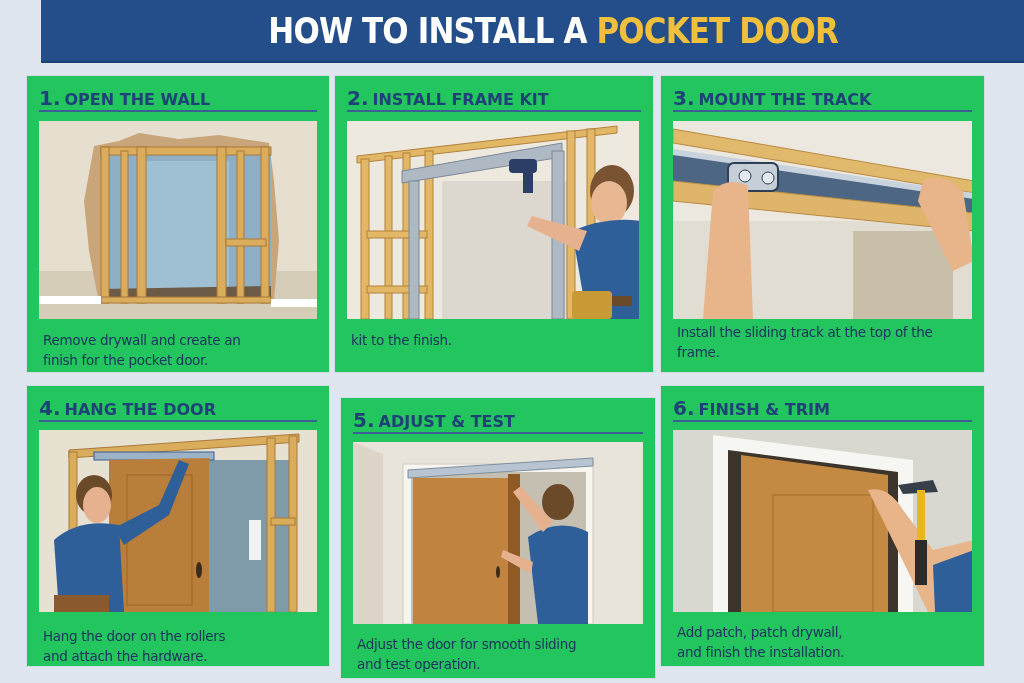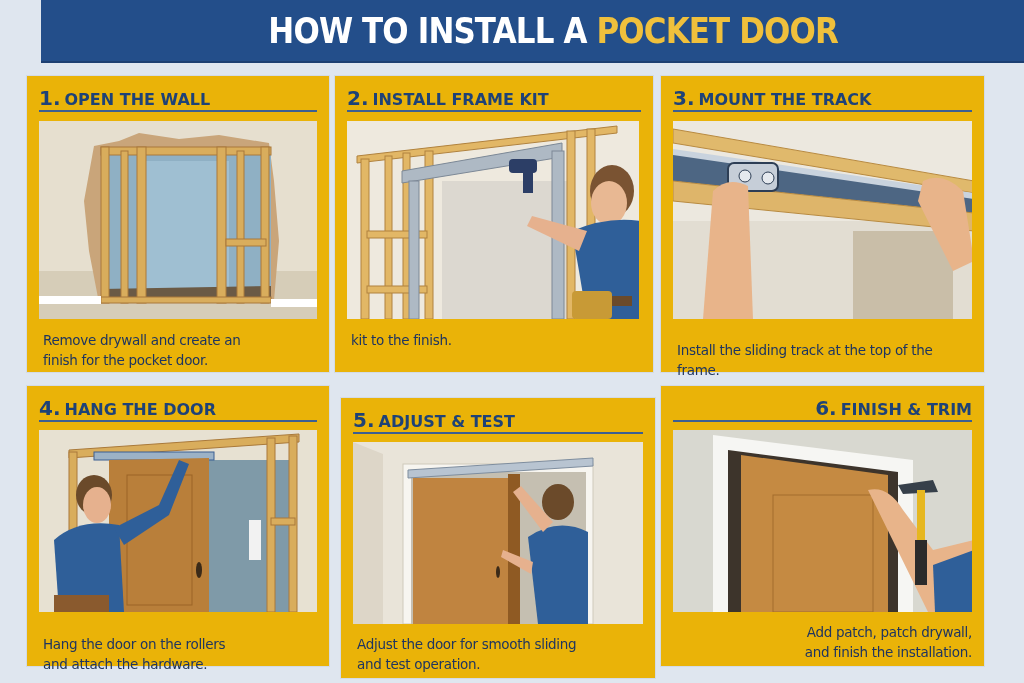--- a/index.html
+++ b/index.html
@@ -3,21 +3,21 @@
 <meta charset="utf-8">
 <style>
   * { box-sizing: border-box; margin: 0; padding: 0; }
   html, body { width: 1024px; height: 683px; overflow: hidden; }
   body { background: #dfe6ef; font-family: "Liberation Sans", sans-serif; position: relative; }
   .banner { position: absolute; left: 0; top: 0; width: 1024px; height: 63px; background: #234e8a;
     display: flex; align-items: center; justify-content: center; border-bottom: 2px solid #1c3f72; margin-left: 41px; }
   .banner h1 { font-family: "DejaVu Sans", sans-serif; font-weight: bold; font-size: 36px; letter-spacing: -1px;
     color: #ffffff; transform: scaleX(0.86); white-space: nowrap; }
   .banner h1 .hl { color: #f0c03c; }
-  .card { position: absolute; background: #eab308; border: 1px solid #d3dbe6; }
+  .card { position: absolute; background: #22c55e; border: 1px solid #d3dbe6; }
   .card .title { position: absolute; left: 12px; top: 10px; right: 12px; height: 26px;
     font-family: "DejaVu Sans", sans-serif; font-weight: bold; color: #1e4277; font-size: 16px; white-space: nowrap;
     border-bottom: 2px solid #3b5f92; }
   .card .title .num { font-size: 20px; margin-right: 4px; }
   .card .img { position: absolute; left: 12px; top: 45px; right: 12px; height: 198px; overflow: hidden; }
   .card .caption { position: absolute; left: 16px; right: 12px; top: 254px; font-family: "DejaVu Sans", sans-serif;
     font-size: 13.5px; line-height: 20px; color: #1f3560; letter-spacing: -0.3px; }
   svg { display: block; }
 </style>
 </head>
@@ -108,21 +108,21 @@
       <polygon points="0,30 301,75 301,92 0,60" fill="#4d6683"></polygon>
       <polygon points="0,28 301,72 301,78 0,34" fill="#c9d3de"></polygon>
       <polygon points="0,60 301,92 301,110 0,80" fill="#deb56a" stroke="#b88a40"></polygon>
       <rect x="55" y="42" width="50" height="28" rx="6" fill="#c6ced8" stroke="#2d3e55" stroke-width="2"></rect>
       <circle cx="72" cy="55" r="6" fill="#e5e9ee" stroke="#2d3e55"></circle>
         <circle cx="95" cy="57" r="6" fill="#e5e9ee" stroke="#2d3e55"></circle>
       <path d="M40 70 Q55 55 75 65 L80 198 L30 198 Z" fill="#e8b48a"></path>
       <path d="M250 60 Q270 50 290 70 L301 140 L280 150 L245 80 Z" fill="#e8b48a"></path>
     </svg>
   </div>
-  <div class="caption" style="top:264px;">
+  <div class="caption" style="top:246px;">
     <div>Install the sliding track at the top of the frame.</div>
   </div>
 </div>
 
 <div class="card" style="left:26px; top:385px; width:304px; height:282px;">
   <div class="title"><span class="num">4.</span><span>HANG THE DOOR</span></div>
   <div class="img" style="top:44px; height:182px;">
     <svg width="280" height="182" viewBox="0 0 280 182">
       <rect width="280" height="182" fill="#e7e1d2"></rect>
       <rect x="170" y="30" width="80" height="152" fill="#7f9aa8"></rect>
@@ -138,21 +138,21 @@
       <polygon points="70,30 170,28 170,182 70,182" fill="#b97f3a"></polygon>
       <rect x="88" y="45" width="65" height="130" fill="none" stroke="#9b6426"></rect>
       <ellipse cx="160" cy="140" rx="3" ry="8" fill="#3b2a18"></ellipse>
       <ellipse cx="55" cy="65" rx="18" ry="20" fill="#6b4a2a"></ellipse>
       <ellipse cx="58" cy="75" rx="14" ry="18" fill="#e6b18e"></ellipse>
       <path d="M15 110 Q40 88 80 95 L85 182 L20 182 Z" fill="#2f5f99"></path>
       <path d="M75 98 L120 75 L140 30 L150 34 L130 85 L85 115 Z" fill="#2f5f99"></path>
       <rect x="15" y="165" width="55" height="17" fill="#8a5a2e"></rect>
     </svg>
   </div>
-  <div class="caption" style="top:248px;">
+  <div class="caption" style="top:240px;">
     <div>Hang the door on the rollers</div>
     <div>and attach the hardware.</div>
   </div>
 </div>
 
 <div class="card" style="left:340px; top:397px; width:316px; height:282px;">
   <div class="title"><span class="num">5.</span><span>ADJUST &amp; TEST</span></div>
   <div class="img" style="top:44px; height:182px;">
     <svg width="292" height="182" viewBox="0 0 292 182">
       <rect width="292" height="182" fill="#e9e4d9"></rect>
@@ -168,21 +168,21 @@
       <path d="M190 90 L160 50 L168 44 L200 80 Z" fill="#e6b18e"></path>
       <path d="M180 120 L150 108 L148 115 L178 132 Z" fill="#e6b18e"></path>
     </svg>
   </div>
   <div class="caption" style="top:236px;">
     <div>Adjust the door for smooth sliding</div>
     <div>and test operation.</div>
   </div>
 </div>
 
-<div class="card" style="left:660px; top:385px; width:325px; height:282px;text-align:right;">
+<div class="card" style="left:660px; top:385px; width:325px; height:282px;">
   <div class="title"><span class="num">6.</span><span>FINISH &amp; TRIM</span></div>
   <div class="img" style="top:44px; height:182px;">
     <svg width="301" height="182" viewBox="0 0 301 182">
       <rect width="301" height="182" fill="#d8d8d0"></rect>
       <polygon points="40,5 240,30 240,182 40,182" fill="#f6f6f3"></polygon>
       <polygon points="55,20 225,42 225,182 55,182" fill="#3d342b"></polygon>
       <polygon points="68,25 215,45 215,182 68,182" fill="#c58a42"></polygon>
       <rect x="100" y="65" width="100" height="117" fill="none" stroke="#a36c2c"></rect>
       <path d="M195 60 Q215 55 230 80 L260 120 L301 110 L301 182 L255 182 Z" fill="#e8b48a"></path>
       <path d="M260 135 L301 120 L301 182 L262 182 Z" fill="#2f5f99"></path>

